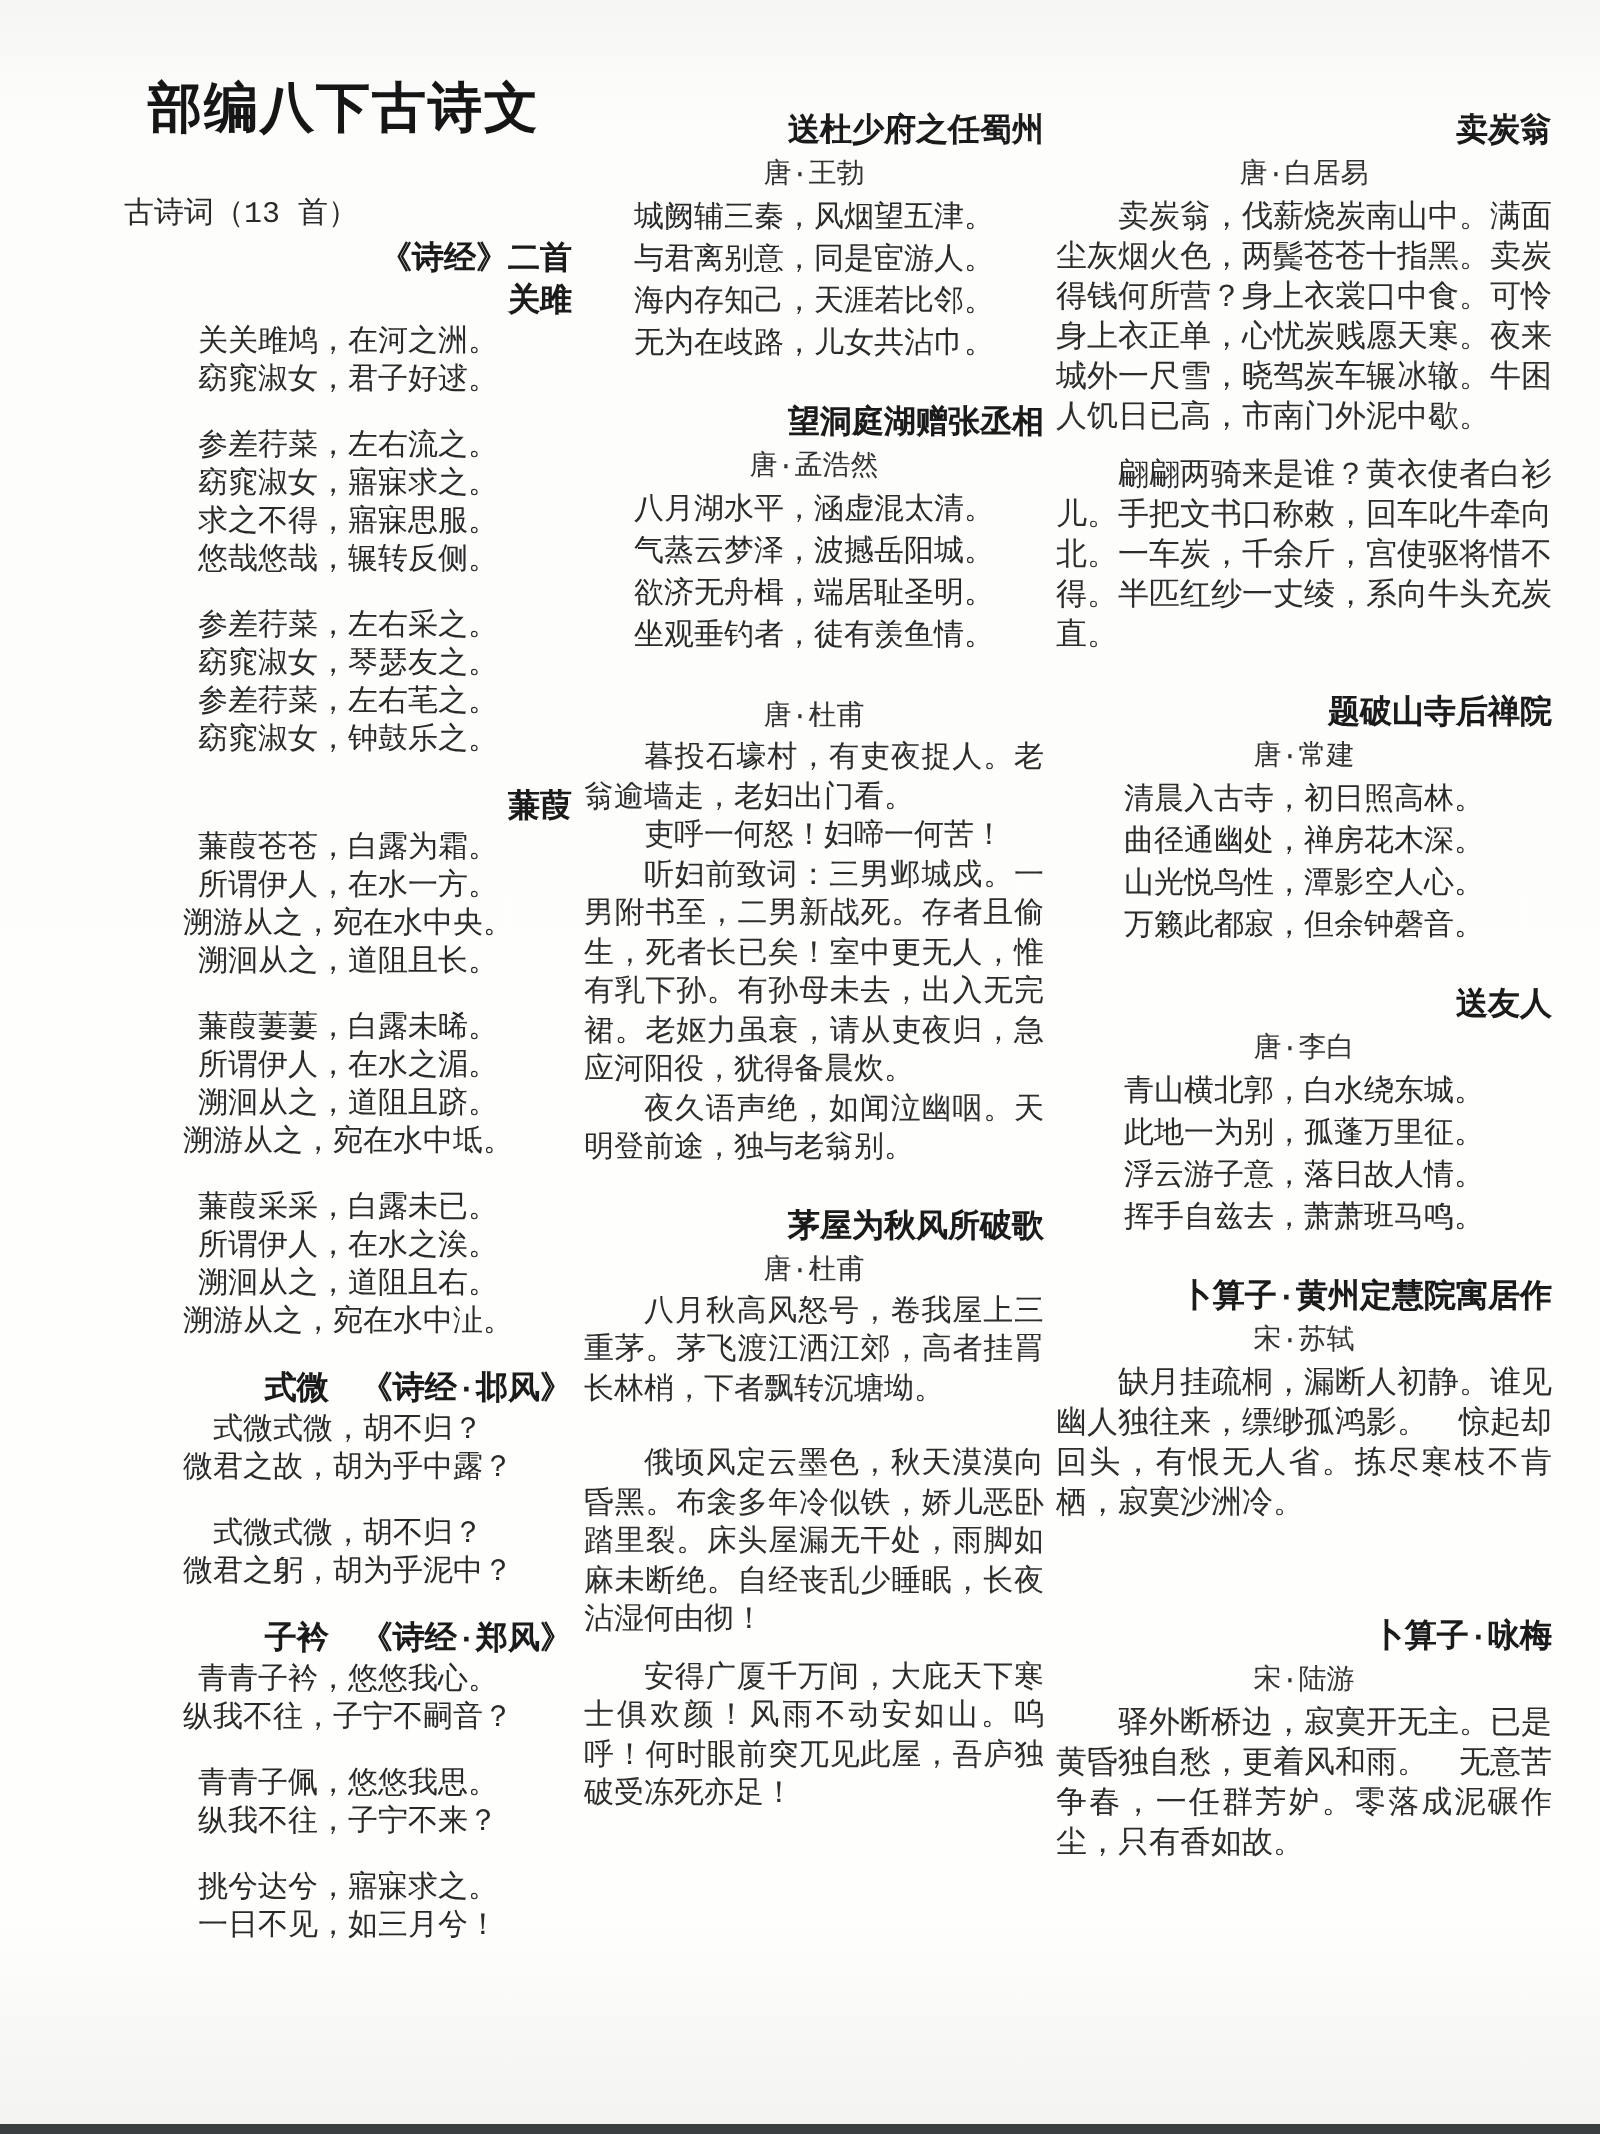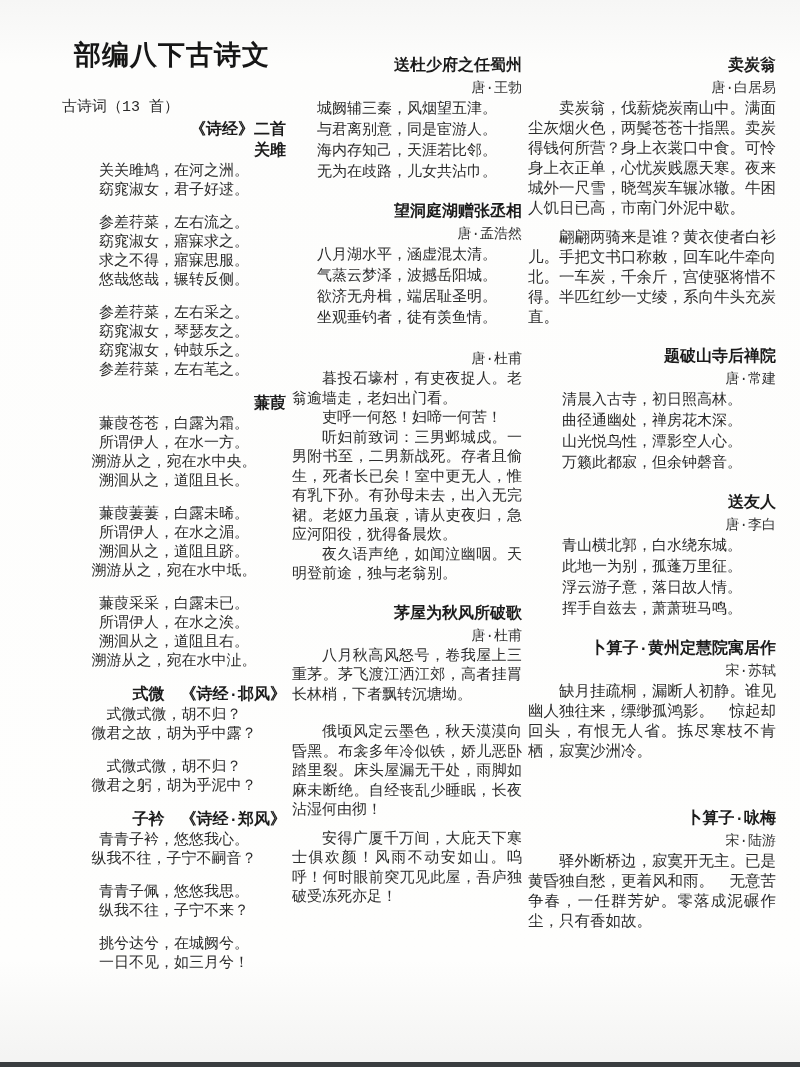--- a/index.html
+++ b/index.html
@@ -18,21 +18,21 @@
   .page-title{
     font-size:27px;font-weight:700;letter-spacing:1px;
     line-height:34px;margin:6px 0 24px 12px;color:#161616;
     white-space:nowrap;
   }
   .subtitle{font-size:15px;line-height:20px;margin-bottom:2px;text-align:left;}
   .heading{
     font-size:16px;font-weight:700;text-align:right;
     line-height:21px;color:#1b1b1b;white-space:nowrap;
   }
-  .author{font-size:14px;text-align:right;line-height:20px;margin:1px 0;color:#333;}
+  .author{font-size:14px;text-align:center;line-height:20px;margin:1px 0;color:#333;}
   .line{font-size:15px;line-height:19px;text-align:center;white-space:nowrap;}
   .col-mid .line,.col-right .line{line-height:21px;}
   .prose{
     font-size:15px;line-height:19.5px;
     text-align:justify;text-indent:2em;color:#2d2d2d;
   }
   .col-right .prose{font-size:15.5px;line-height:20px;}
   .gap{height:14px;}
   .gap-sm{height:9px;}
   .gap-lg{height:19px;}
@@ -53,22 +53,22 @@
       <div class="line">关关雎鸠，在河之洲。</div>
       <div class="line">窈窕淑女，君子好逑。</div>
       <div class="gap"></div>
       <div class="line">参差荇菜，左右流之。</div>
       <div class="line">窈窕淑女，寤寐求之。</div>
       <div class="line">求之不得，寤寐思服。</div>
       <div class="line">悠哉悠哉，辗转反侧。</div>
       <div class="gap"></div>
       <div class="line">参差荇菜，左右采之。</div>
       <div class="line">窈窕淑女，琴瑟友之。</div>
+      <div class="line">参差荇菜，左右芼之。</div>
       <div class="line">窈窕淑女，钟鼓乐之。</div>
-      <div class="line">参差荇菜，左右芼之。</div>
       <div class="gap"></div>
       <div class="heading">蒹葭</div>
       <div class="line">蒹葭苍苍，白露为霜。</div>
       <div class="line">所谓伊人，在水一方。</div>
       <div class="line">溯游从之，宛在水中央。</div>
       <div class="line">溯洄从之，道阻且长。</div>
       <div class="gap"></div>
       <div class="line">蒹葭萋萋，白露未晞。</div>
       <div class="line">所谓伊人，在水之湄。</div>
       <div class="line">溯洄从之，道阻且跻。</div>
@@ -86,21 +86,21 @@
       <div class="line">式微式微，胡不归？</div>
       <div class="line">微君之躬，胡为乎泥中？</div>
       <div class="gap"></div>
       <div class="heading">子衿　《诗经·郑风》</div>
       <div class="line">青青子衿，悠悠我心。</div>
       <div class="line">纵我不往，子宁不嗣音？</div>
       <div class="gap"></div>
       <div class="line">青青子佩，悠悠我思。</div>
       <div class="line">纵我不往，子宁不来？</div>
       <div class="gap"></div>
-      <div class="line">挑兮达兮，在城阙兮。</div>
+      <div class="line">挑兮达兮，寤寐求之。</div>
       <div class="line">一日不见，如三月兮！</div>
     </div>
   <div class="col col-mid">
       <div class="heading">送杜少府之任蜀州</div>
       <div class="author">唐·王勃</div>
       <div class="line">城阙辅三秦，风烟望五津。</div>
       <div class="line">与君离别意，同是宦游人。</div>
       <div class="line">海内存知己，天涯若比邻。</div>
       <div class="line">无为在歧路，儿女共沾巾。</div>
       <div class="gap-lg"></div>

